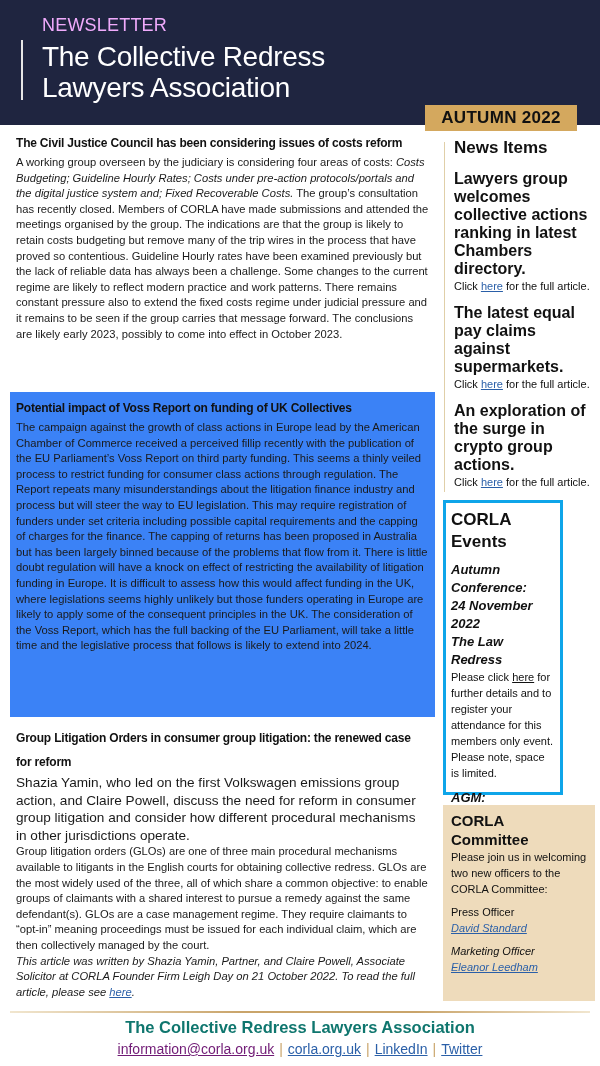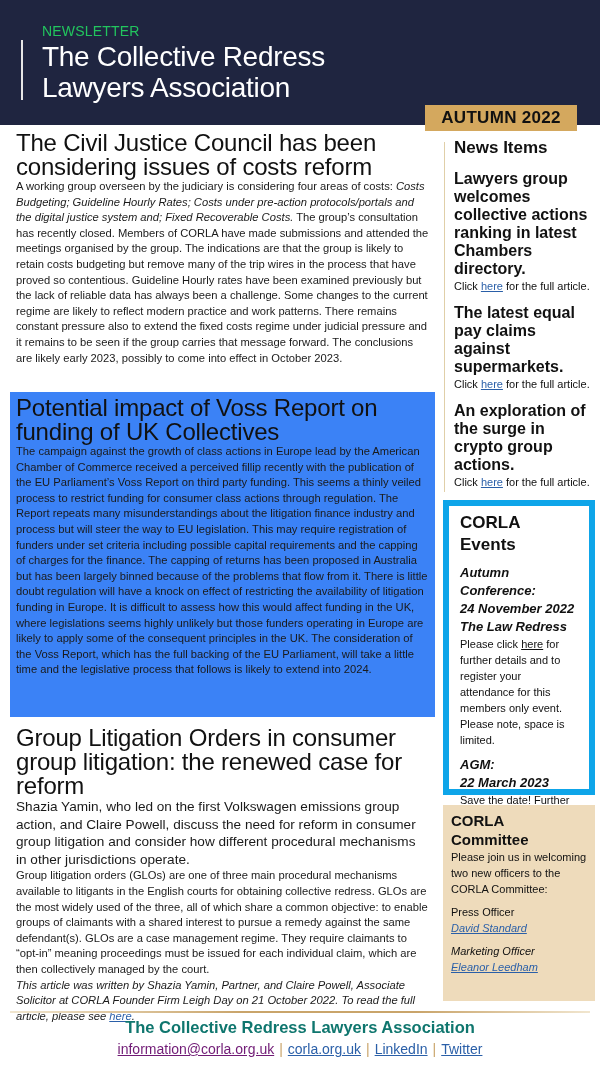--- a/index.html
+++ b/index.html
@@ -1,46 +1,46 @@
 <!DOCTYPE html>
 <html><head>
 <meta charset="utf-8">
 <style>
   * { box-sizing: border-box; margin: 0; padding: 0; }
   html, body { width: 600px; height: 1066px; background: #ffffff; overflow: hidden; }
   body { font-family: "Liberation Sans", "DejaVu Sans", sans-serif; color: #111; position: relative; }
 
   .masthead { position: absolute; left: 0; top: 0; width: 600px; height: 125px; background: #1f2540; }
-  .kicker { position: absolute; left: 42px; top: 23px; font-size: 14px; color: #22c55e; letter-spacing: 0.2px; }
+  .kicker { position: absolute; left: 42px; top: 15px; font-size: 18px; color: #f0abfc; letter-spacing: 0.2px; }
   .mast-bar { position: absolute; left: 21px; top: 40px; width: 2px; height: 60px; background: #e6e6e6; }
   .mast-title { position: absolute; left: 42px; top: 41px; font-size: 28px; line-height: 31px; color: #ffffff; font-weight: normal; letter-spacing: -0.3px; }
   .season { position: absolute; left: 425px; top: 105px; width: 152px; height: 26px; background: #d4a85e; color: #111; font-weight: bold; font-size: 17px; line-height: 26px; text-align: center; letter-spacing: 0.3px; }
 
   .col-main { position: absolute; left: 10px; width: 425px; }
   .article { padding: 0 6px; }
-  .article h2 { font-size: 24px; line-height: 24px; font-weight: normal; color: #111; letter-spacing: -0.2px; }
+  .article h2 { font-size: 12px; line-height: 24px; font-weight: bold; color: #111; letter-spacing: -0.2px; }
   .article p { font-size: 11.2px; line-height: 15.6px; color: #1a1a1a; }
   .article p.lead { font-size: 13.6px; line-height: 17.6px; }
   .article em { font-style: italic; }
 
   #a1 { top: 131px; }
   #a2 { top: 392px; background: #3b82f6; padding: 4px 6px 5px 6px; height: 325px; }
   #a3 { top: 726px; }
 
   .link { color: #2a5fa8; text-decoration: underline; cursor: pointer; }
   .link-dark { color: #111; text-decoration: underline; cursor: pointer; }
 
   .sidebar-rule { position: absolute; left: 444px; top: 142px; width: 1px; height: 350px; background: #e0cfa8; }
   .news { position: absolute; left: 454px; top: 137px; width: 142px; }
   .news h3 { font-size: 17px; line-height: 22px; font-weight: bold; margin-bottom: 11px; }
   .news-item { margin-bottom: 10px; }
   .news-item h4 { font-size: 16px; line-height: 18px; font-weight: bold; }
   .news-item p { font-size: 11px; line-height: 16px; }
 
-  .events { position: absolute; left: 443px; top: 500px; width: 152px; height: 295px; border: 6px solid #0ea5e9; padding: 6px 11px; background: #fff; }
+  .events { position: absolute; left: 443px; top: 500px; width: 120px; height: 295px; border: 3px solid #0ea5e9; padding: 6px 5px; background: #fff; }
   .events h3 { font-size: 17px; line-height: 22px; font-weight: bold; margin-bottom: 8px; }
   .events h4 { font-size: 13px; line-height: 18px; font-weight: bold; font-style: italic; }
   .events p { font-size: 11px; line-height: 16px; }
   .events .ev { margin-bottom: 8px; }
 
   .committee { position: absolute; left: 443px; top: 805px; width: 152px; height: 196px; background: #eedbbb; padding: 6px 8px; }
   .committee h3 { font-size: 15px; line-height: 19px; font-weight: bold; }
   .committee p { font-size: 11px; line-height: 16px; }
   .committee .role { margin-top: 7px; }
   .committee .role-it { font-style: italic; }

